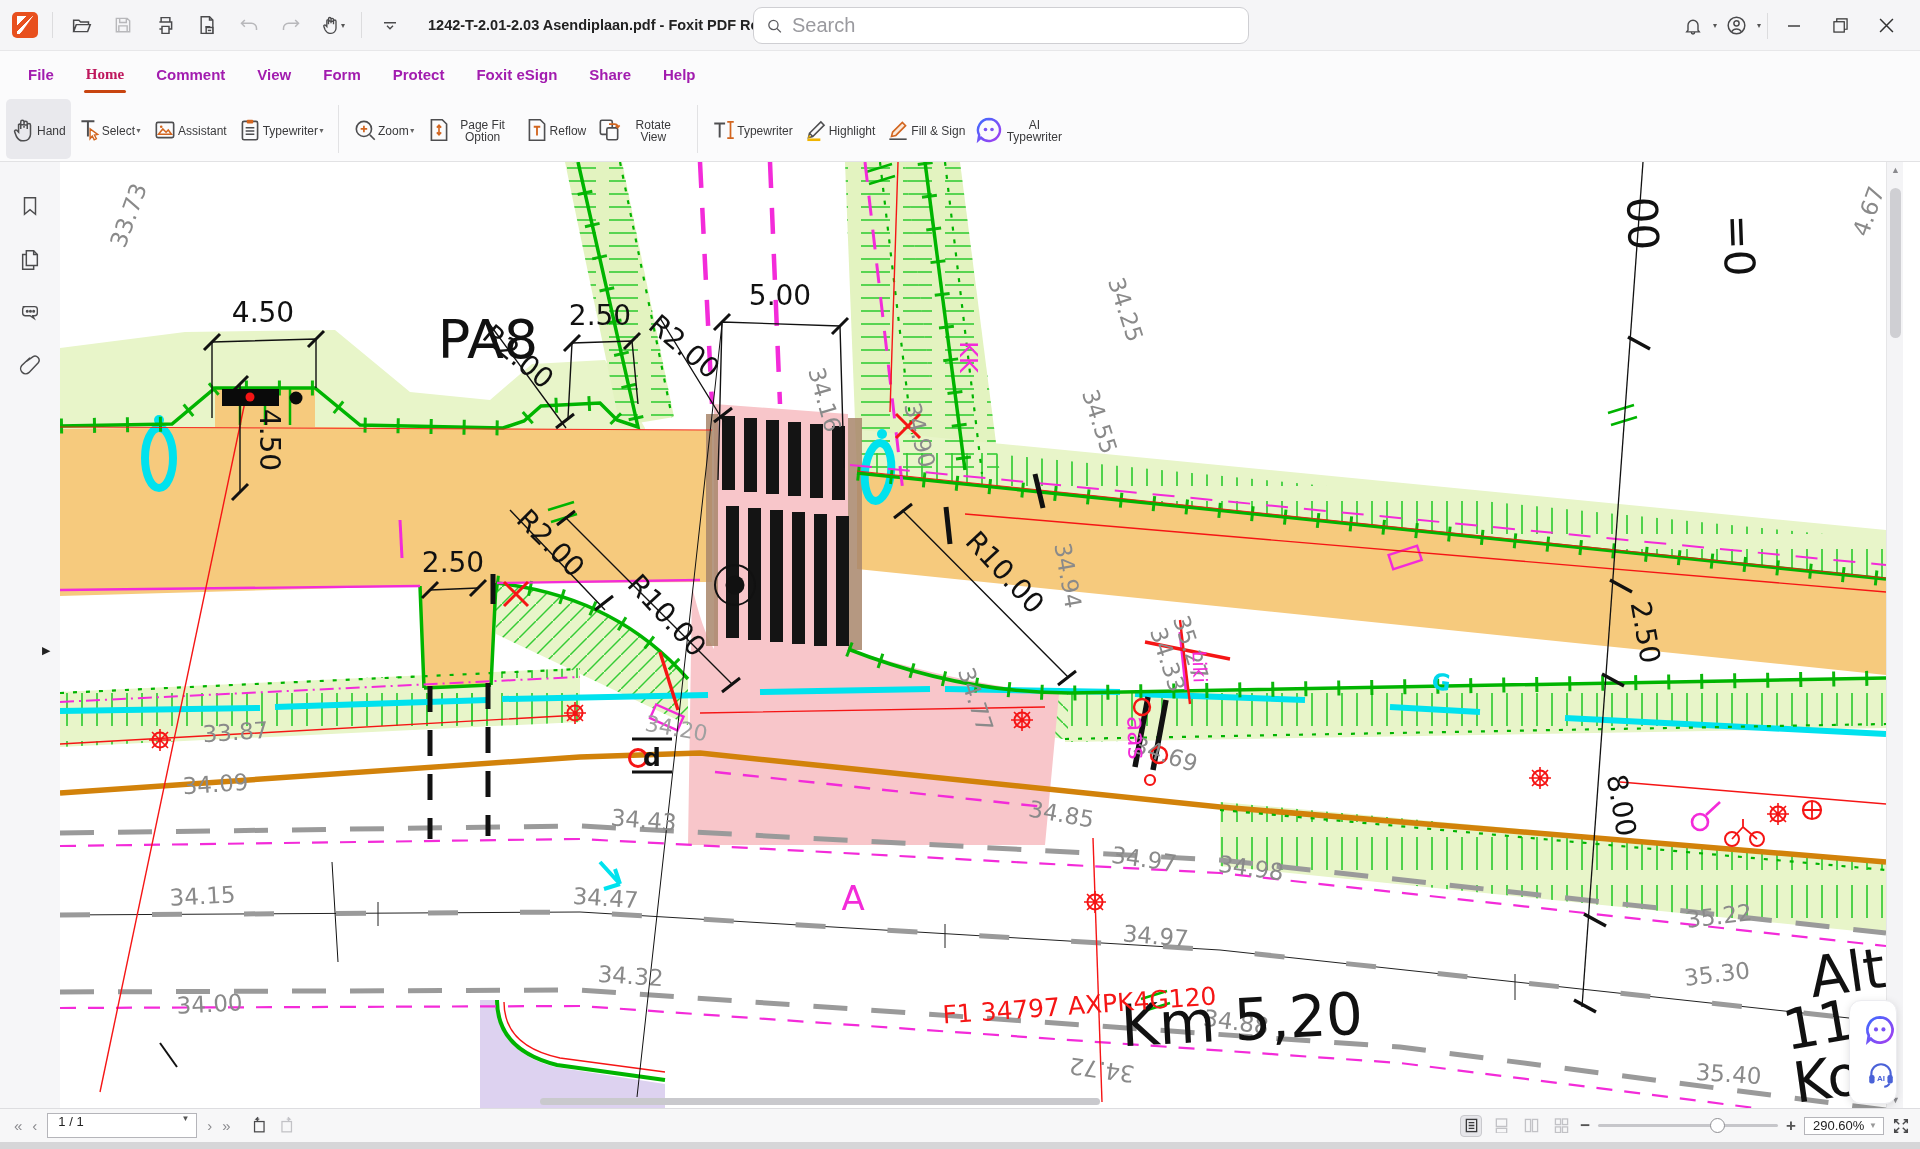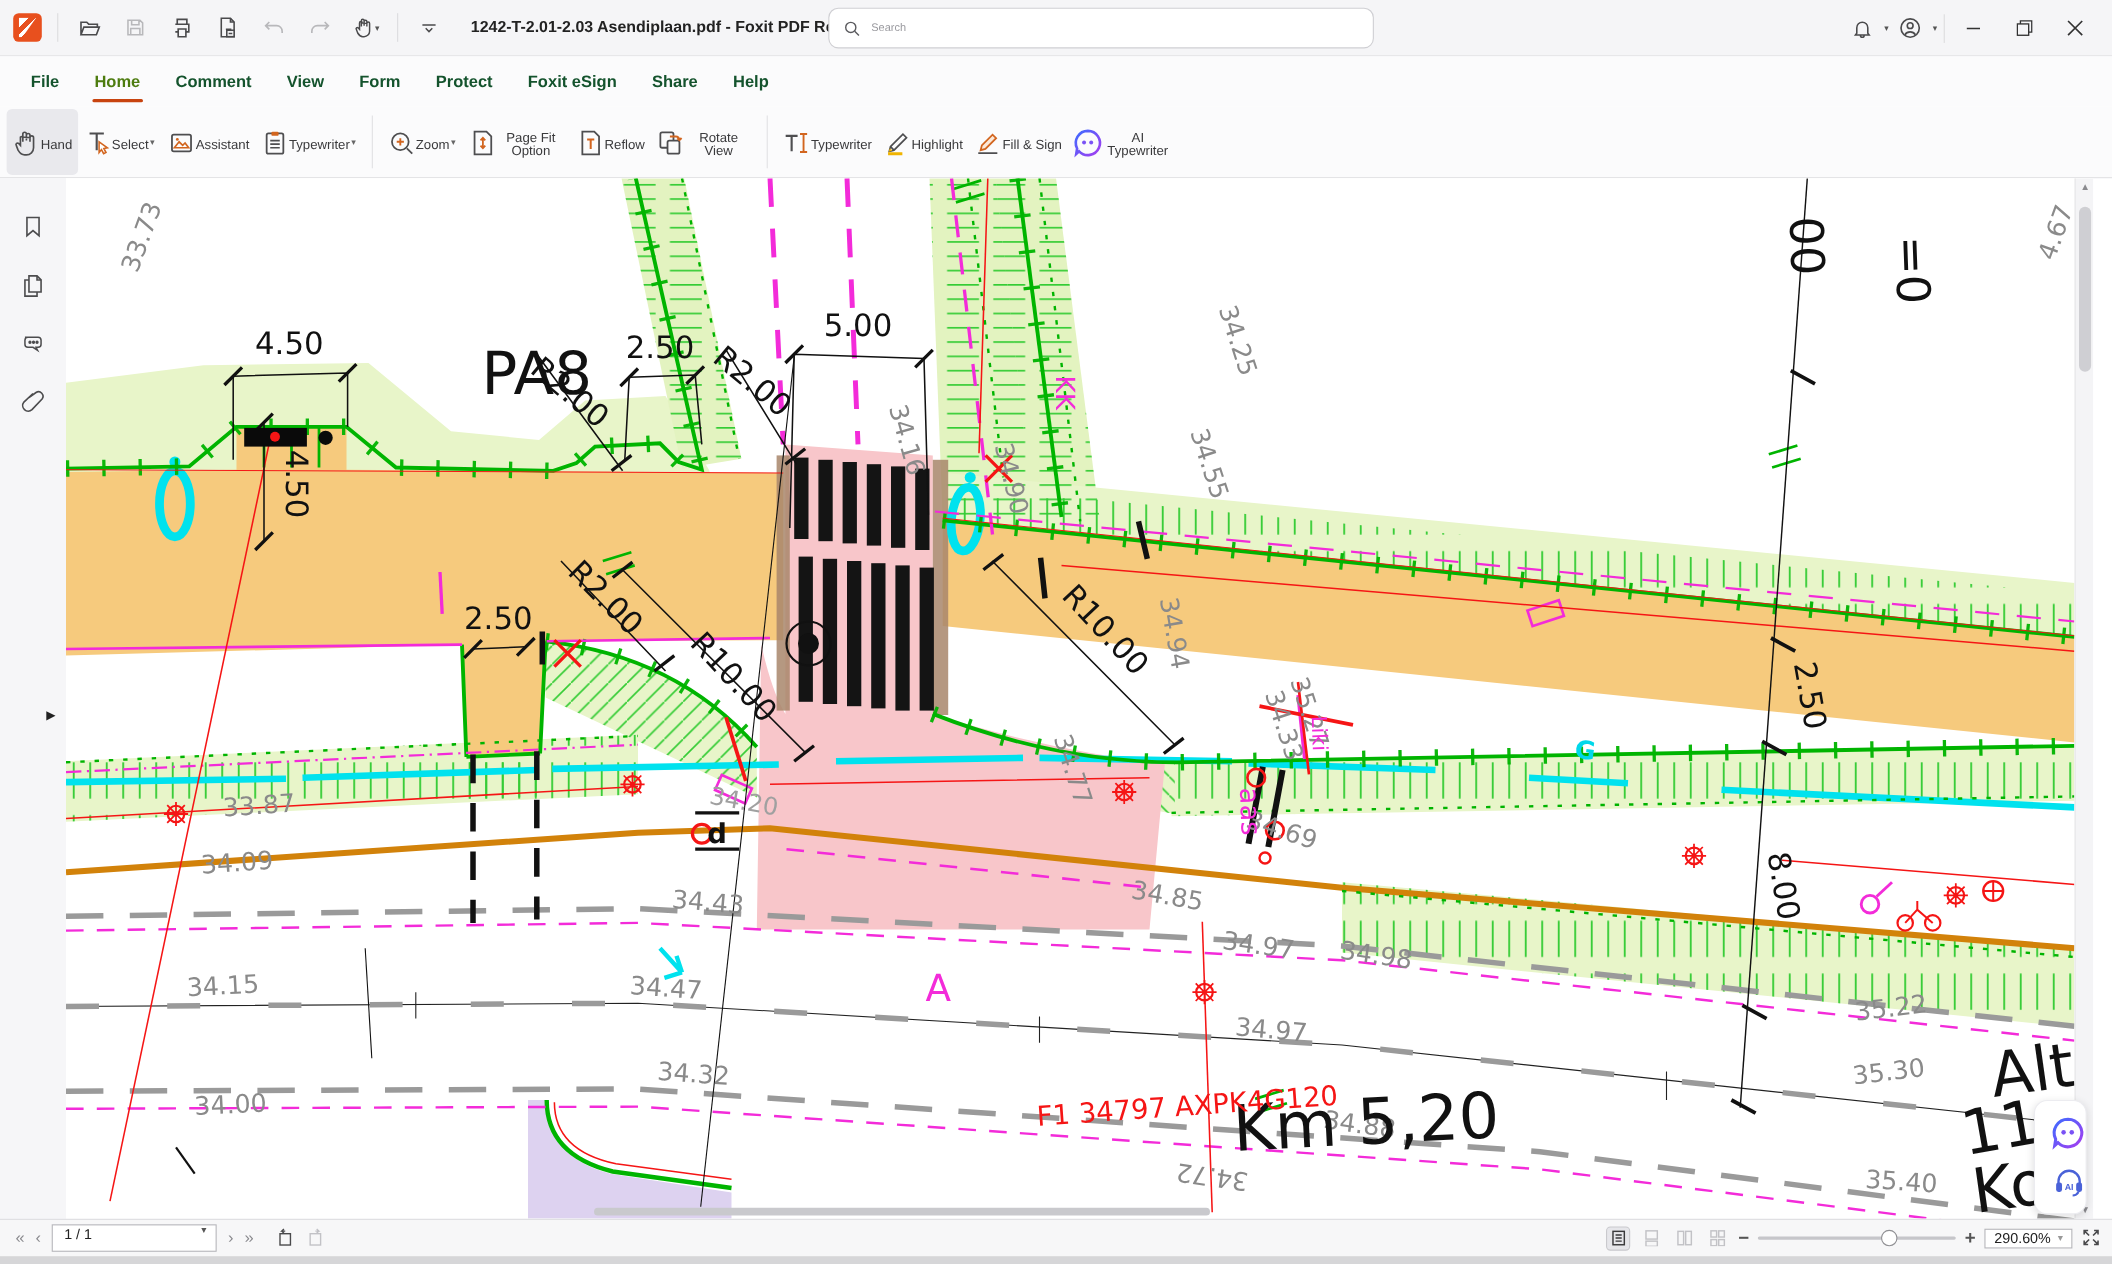--- a/index.html
+++ b/index.html
@@ -10,30 +10,30 @@
   .titlebar { height:51px; background:#f5f5f7; display:flex; align-items:center; position:relative; border-bottom:1px solid #e7e7e9; }
   .tb-left { display:flex; align-items:center; gap:14px; padding-left:12px; }
   .tb-btn { width:28px; height:28px; display:flex; align-items:center; justify-content:center; border-radius:4px; color:#4a4a4c; }
   .tb-btn.dis { color:#b8b8bb; }
   .logo { width:26px; height:26px; background:#e8501e; border-radius:5px; position:relative; }
   .logo:before { content:""; position:absolute; left:5px; top:4px; width:16px; height:18px;
      background:linear-gradient(135deg, #fff 0 28%, transparent 28% 45%, #fff 45% 60%, transparent 60% 78%, #fff 78% 100%); clip-path:polygon(0 0,100% 0,20% 100%,0 100%); }
   .tb-sep { width:1px; height:26px; background:#dcdcde; }
   .tb-title { font-size:14.5px; font-weight:700; color:#222; margin-left:10px; white-space:nowrap; }
   .searchbox { position:absolute; left:753px; top:7px; width:496px; height:37px; background:#fff; border:1px solid #cfcfd3; border-radius:9px; display:flex; align-items:center; padding:0 12px; gap:9px; }
-  .searchbox input { border:none; outline:none; font-size:10px; color:#0c4a6e; width:100%; background:transparent; }
+  .searchbox input { border:none; outline:none; font-size:20px; color:#0c4a6e; width:100%; background:transparent; }
   .searchbox input::placeholder { color:#9a9a9f; }
   .tb-right { position:absolute; right:0; top:0; height:51px; display:flex; align-items:center; gap:6px; padding-right:14px; }
   .caret { font-size:8px; color:#555; }
   .winbtn { width:40px; height:40px; display:flex; align-items:center; justify-content:center; color:#333; }
 
   
   .ribbon-tabs { height:46px; background:#fbfbfc; display:flex; align-items:center; padding-left:14px; gap:4px; }
-  .rtab { padding:0 14px; font-size:15px; font-weight:700; color:#14532d; height:100%; display:flex; align-items:center; position:relative; }
-  .rtab.active { color:#4d7c0f; }
+  .rtab { padding:0 14px; font-size:15px; font-weight:700; color:#a21caf; height:100%; display:flex; align-items:center; position:relative; }
+  .rtab.active { color:#be185d;font-family:Liberation Serif, serif; }
   .rtab.active:after { content:""; position:absolute; left:12px; right:12px; bottom:4px; height:3px; background:#c8440f; border-radius:2px; }
 
   
   .toolbar { height:65px; background:#fbfbfc; border-bottom:1px solid #e2e2e4; display:flex; align-items:stretch; padding:2px 4px 2px 6px; }
   .tbtn { display:flex; flex-direction:row; align-items:center; justify-content:flex-start; padding:3px 5px 1px; border-radius:5px; min-width:44px; }
   .tbtn .lbl { font-size:12px; color:#3a3a3c; line-height:12.5px; text-align:center; margin-top:2px; max-width:62px; }
   .tbtn.active { background:#e9e9ed; }
   .tbtn .dd { font-size:7px; color:#666; line-height:6px; margin-top:1px; }
   .tool-sep { width:1px; background:#e2e2e4; margin:6px 8px; }
   .ico { height:30px; display:flex; align-items:center; justify-content:center; }

